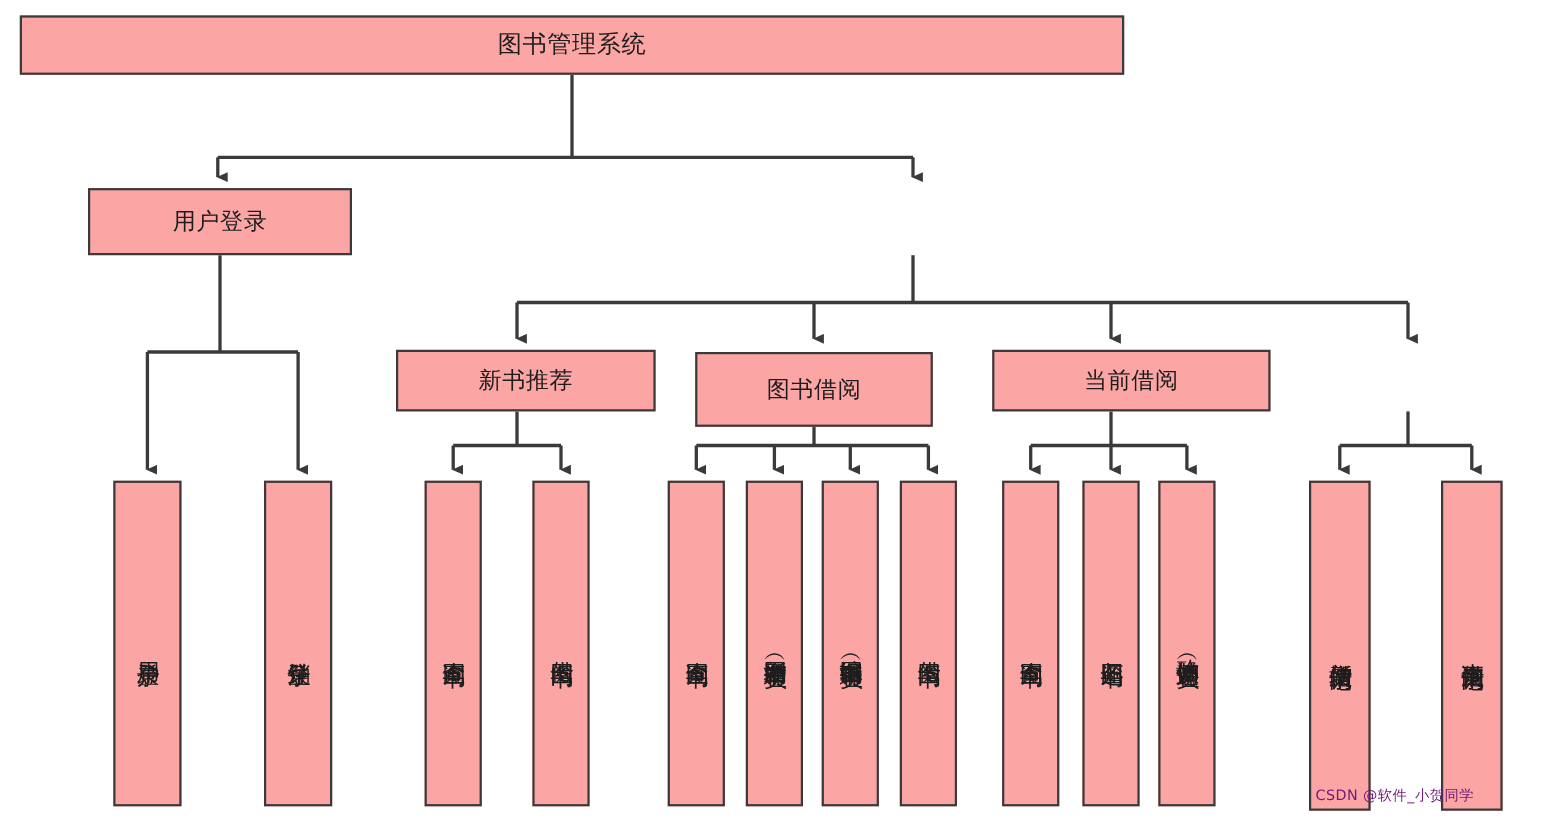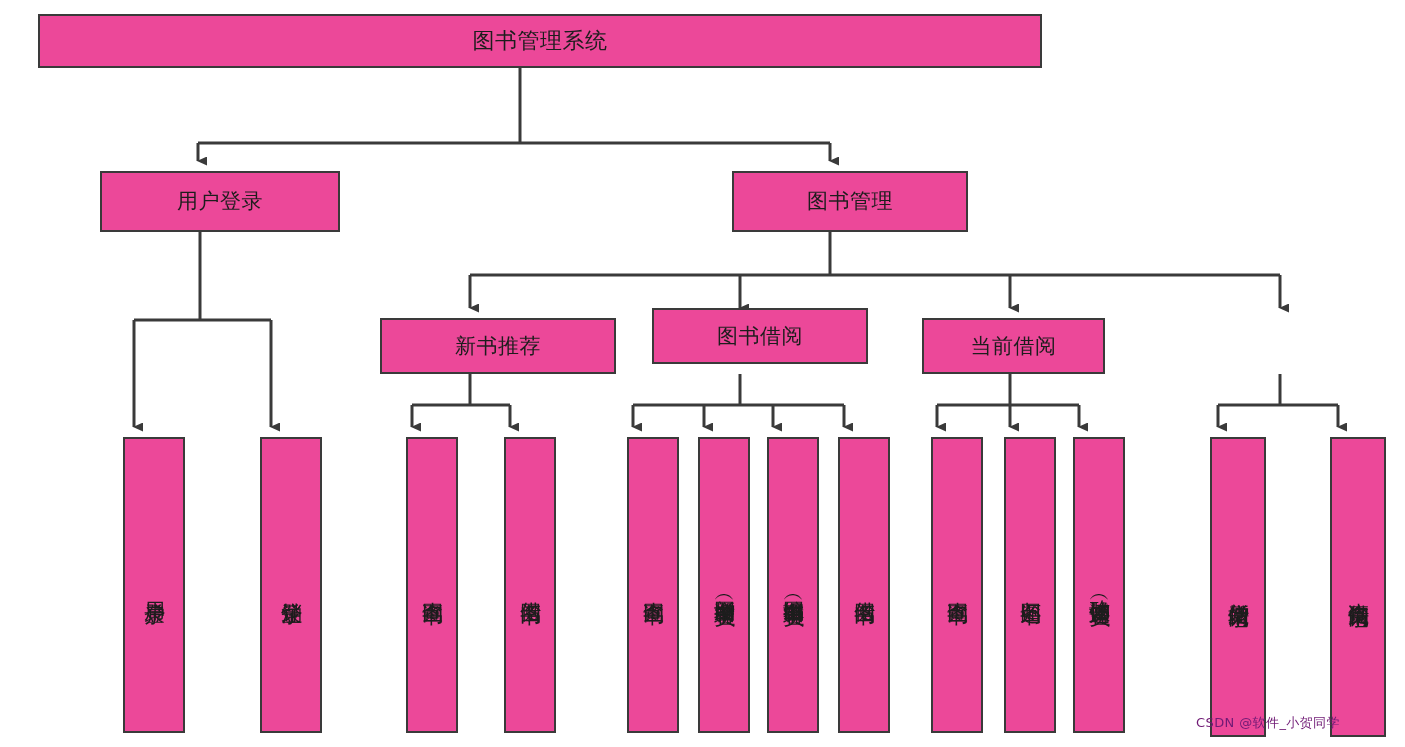--- a/index.html
+++ b/index.html
@@ -21,26 +21,25 @@
     position: absolute;
     left: 0;
     top: 0;
     width: 1405px;
     height: 747px;
   }
   .node {
     position: absolute;
     box-sizing: border-box;
     border: 2px solid #3a3a3a;
-    background: #ec4899;
+    background: #fca5a5;
     display: flex;
     align-items: center;
     justify-content: center;
     color: #1d1d1d;
-    margin-left: 20px;
   }
   .node-h {
     font-size: 21px;
     line-height: 1.15;
     letter-spacing: 0.5px;
     white-space: nowrap;
   }
   .node-v {
     font-size: 21px;
     line-height: 1.32;
@@ -117,31 +116,28 @@
     </g>
   </svg>
 
   <div class="node node-root" style="left:18px; top:14px; width:1004px; height:54px;">
     <span class="node-h">图书管理系统</span>
   </div>
 
   <div class="node" style="left:80px; top:171px; width:240px; height:61px;">
     <span class="node-h">用户登录</span>
   </div>
-  <div class="node" style="left:712px; top:171px; width:236px; height:61px;">
-    <span class="node-h">图书管理</span>
-  </div>
 
   <div class="node" style="left:360px; top:318px; width:236px; height:56px;">
     <span class="node-h">新书推荐</span>
   </div>
-  <div class="node" style="left:632px; top:308px; width:216px; height:56px;">
+  <div class="node" style="left:632px; top:320px; width:216px; height:68px;">
     <span class="node-h">图书借阅</span>
   </div>
-  <div class="node" style="left:902px; top:318px; width:183px; height:56px;">
+  <div class="node" style="left:902px; top:318px; width:253px; height:56px;">
     <span class="node-h">当前借阅</span>
   </div>
 
   <div class="node" style="left:103px; top:437px; width:62px; height:296px;">
     <span class="node-v">用户登录</span>
   </div>
   <div class="node" style="left:240px; top:437px; width:62px; height:296px;">
     <span class="node-v">注销登录</span>
   </div>
 

